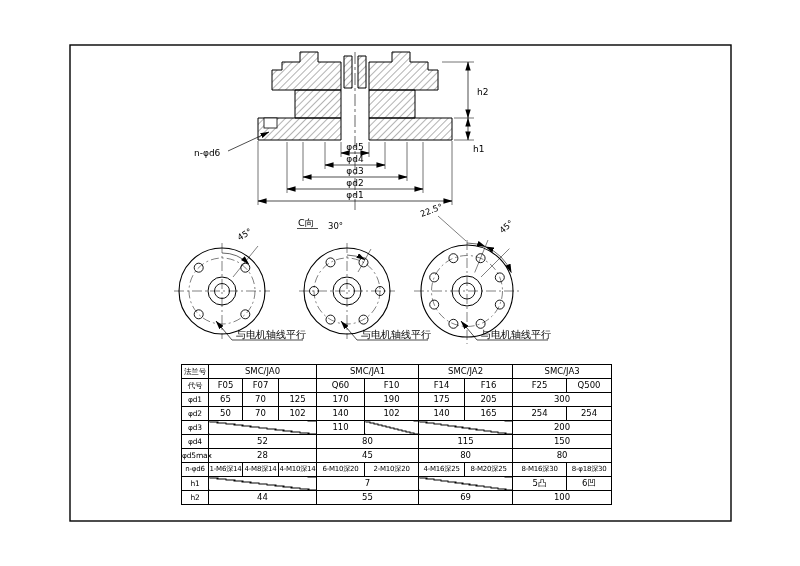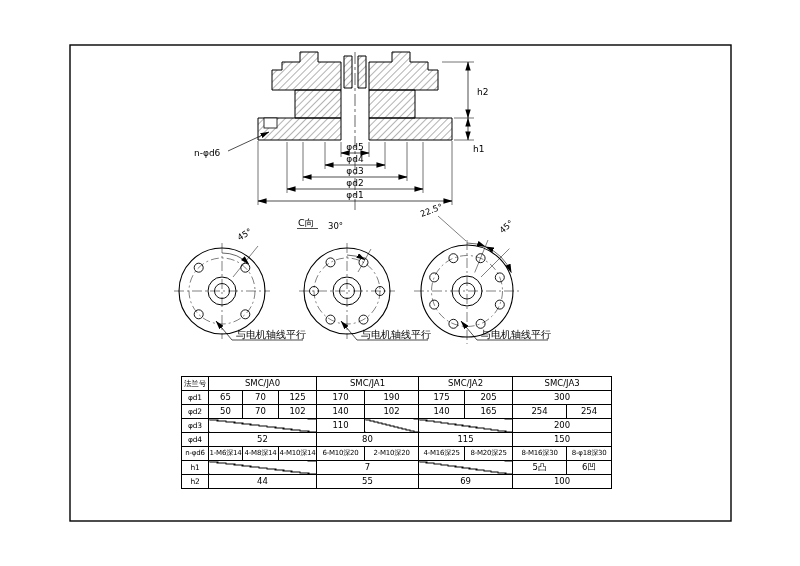--- a/index.html
+++ b/index.html
@@ -1,20 +1,20 @@
 <!DOCTYPE html>
 <html><head>
 <meta charset="utf-8">
 <style>
   html,body{margin:0;padding:0;width:800px;height:566px;background:#fff;overflow:hidden;
     font-family:"DejaVu Sans",sans-serif;color:#000;}
   #stage{position:relative;width:800px;height:566px;background:#fff;}
   svg{position:absolute;left:0;top:0;}
   svg text{font-family:"DejaVu Sans",sans-serif;fill:#000;}
-  table#spec{position:absolute;left:181px;top:376px;width:430px;border-collapse:collapse;
+  table#spec{position:absolute;left:181px;top:364px;width:430px;border-collapse:collapse;
     table-layout:fixed;font-size:8.5px;line-height:1;background:#fff;border:1.5px solid #000;padding-left:36px;}
   #spec td{border:1px solid #000;height:13px;padding:0;text-align:center;vertical-align:middle;
     white-space:nowrap;}
   #spec td.lbl{font-size:7.5px;letter-spacing:-0.2px;}
   #spec tr.small td{font-size:7px;letter-spacing:-0.2px;}
   #spec td.diag{background-image:linear-gradient(to top right,transparent calc(50% - 0.6px),#000 calc(50% - 0.6px),#000 calc(50% + 0.6px),transparent calc(50% + 0.6px));}
 </style>
 </head>
 <body>
 
@@ -186,20 +186,32 @@
   </colgroup>
   <tbody>
   <tr>
     <td class="lbl">法兰号</td>
     <td colspan="3">SMC/JA0</td>
     <td colspan="2">SMC/JA1</td>
     <td colspan="2">SMC/JA2</td>
     <td colspan="2">SMC/JA3</td>
   </tr>
   <tr>
+    <td class="lbl">代号</td>
+    <td>F05</td>
+    <td>F07</td>
+    <td></td>
+    <td>Q60</td>
+    <td>F10</td>
+    <td>F14</td>
+    <td>F16</td>
+    <td>F25</td>
+    <td>Q500</td>
+  </tr>
+  <tr>
     <td class="lbl">φd1</td>
     <td>65</td>
     <td>70</td>
     <td>125</td>
     <td>170</td>
     <td>190</td>
     <td>175</td>
     <td>205</td>
     <td colspan="2">300</td>
   </tr>
@@ -222,20 +234,27 @@
     <td class="diag"></td>
     <td colspan="2" class="diag"></td>
     <td colspan="2">200</td>
   </tr>
   <tr>
     <td class="lbl">φd4</td>
     <td colspan="3">52</td>
     <td colspan="2">80</td>
     <td colspan="2">115</td>
     <td colspan="2">150</td>
+  </tr>
+  <tr>
+    <td class="lbl">φd5max</td>
+    <td colspan="3">28</td>
+    <td colspan="2">45</td>
+    <td colspan="2">80</td>
+    <td colspan="2">80</td>
   </tr>
   <tr class="small">
     <td class="lbl">n-φd6</td>
     <td>1-M6深14</td>
     <td>4-M8深14</td>
     <td>4-M10深14</td>
     <td>6-M10深20</td>
     <td>2-M10深20</td>
     <td>4-M16深25</td>
     <td>8-M20深25</td>

